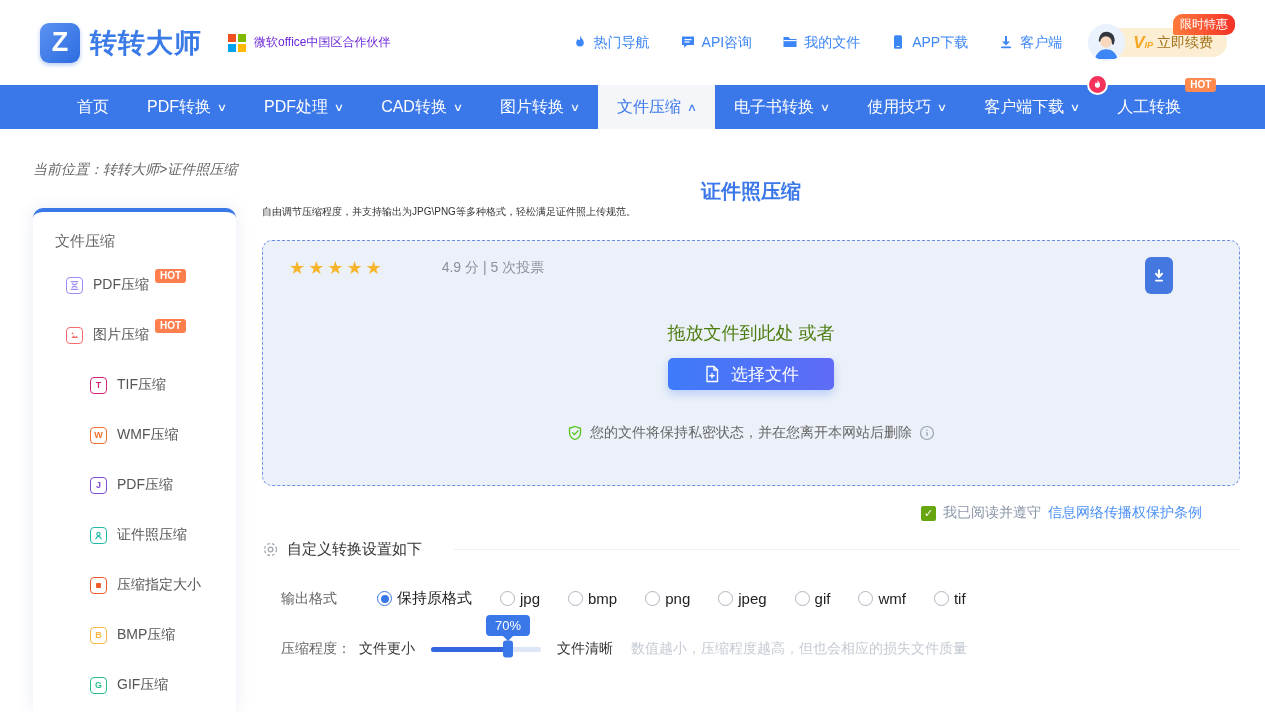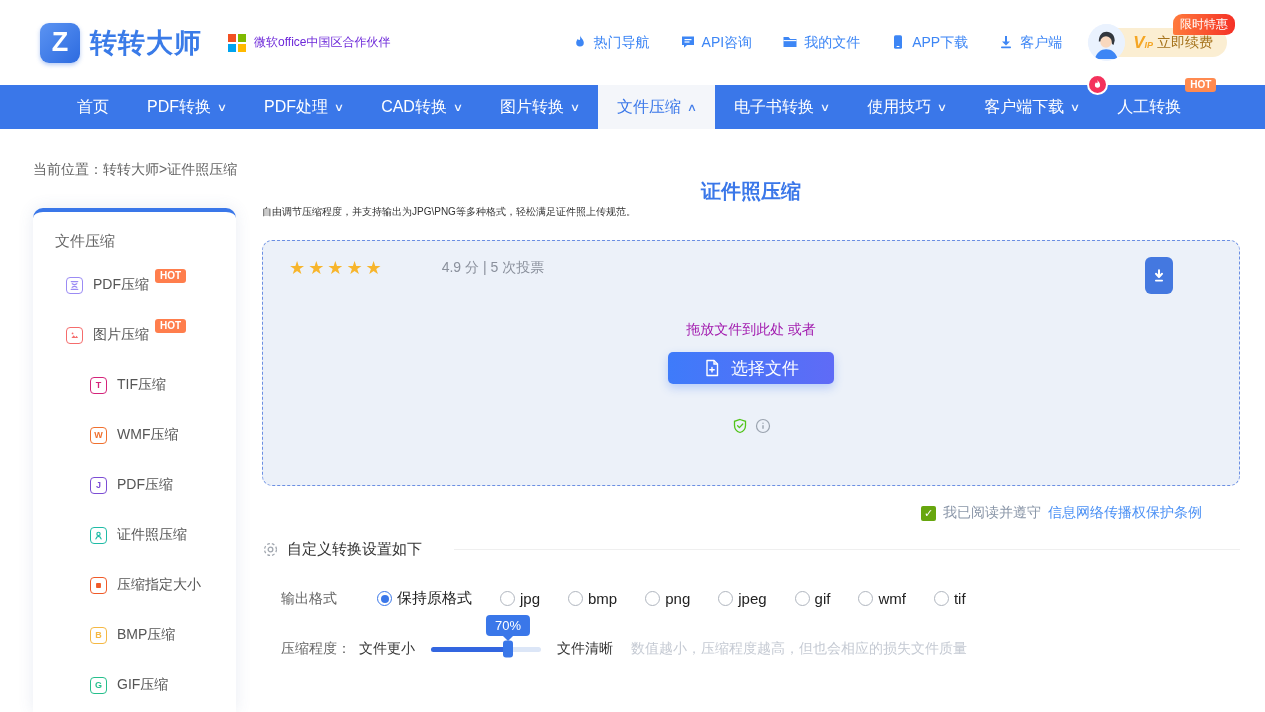--- a/index.html
+++ b/index.html
@@ -38,21 +38,21 @@
     font-size:16px; cursor:pointer; white-space:nowrap; }
   .nav-item .chev { font-size:11px; opacity:.95; transform:scaleX(1.3); }
   .nav-item.active { background:#F4F6FA; color:#3A77E9; }
   .flame-badge { position:absolute; top:-11px; right:-10px; width:21px; height:21px; border-radius:50%;
     background:#F4325C; display:flex; align-items:center; justify-content:center; border:2px solid #fff; }
   .flame-badge svg { width:11px; height:11px; color:#fff; }
   .hot-badge-nav { position:absolute; top:-7px; right:-16px; background:#FF8A50; color:#fff; font-size:10px;
     font-weight:bold; padding:2px 5px; border-radius:3px; line-height:1; }
 
   
-  .breadcrumb { position:absolute; top:161px; left:33px; font-size:14px; color:#666; }
+  .breadcrumb { position:absolute; top:161px; left:33px; font-size:14px; color:#666;font-style:italic; }
 
   
   .sidebar { position:absolute; top:208px; left:33px; width:203px; height:504px; background:#fff;
     border-top:4px solid #3A77E9; border-radius:10px 10px 0 0; box-shadow:0 0 16px rgba(70,100,160,.12); }
   .sidebar-title { padding:20px 0 6px 22px; font-size:15px; color:#666; height:48px; }
   .side-item { display:flex; align-items:center; height:50px; padding-left:33px; font-size:14px; color:#555;
     cursor:pointer; position:relative; }
   .side-item.indent { padding-left:57px; }
   .side-item .ti { width:17px; height:17px; border:1.5px solid currentColor; border-radius:4px; margin-right:10px;
     display:flex; align-items:center; justify-content:center; font-size:9px; font-weight:bold; flex:none; }
@@ -68,21 +68,21 @@
   .page-subtitle { text-align:left; font-size:10px; color:#333; margin-top:0; }
   .upload-box { position:relative; margin-top:21px; height:246px; background:#ECF1F9;
     border:1px dashed #6B8FE3; border-radius:10px; }
   .rating { position:absolute; top:16px; left:26px; display:flex; align-items:center; gap:10px; }
   .stars { color:#F7B52C; font-size:18px; letter-spacing:3px; }
   .rating-text { font-size:14px; color:#8A909C;margin-left:47px; }
   .dl-btn { position:absolute; top:16px; right:66px; width:28px; height:37px; background:#4478E0;
     border-radius:6px; display:flex; align-items:center; justify-content:center; cursor:pointer; }
   .dl-btn svg { width:16px; height:16px; }
   .upload-center { padding-top:80px; text-align:center; }
-  .drop-hint { font-size:14px; color:#a21caf;font-family:Liberation Serif, serif; }
+  .drop-hint { font-size:18px; color:#4d7c0f; }
   .select-btn { margin:13px auto 0; width:166px; height:32px; border:none; border-radius:5px; cursor:pointer;
     background:linear-gradient(90deg,#3E7BFA,#5F6BF6); color:#fff; font-size:17px;
     display:flex; align-items:center; justify-content:center; gap:10px; box-shadow:0 4px 10px rgba(62,123,250,.3); }
   .select-btn svg { width:18px; height:18px; }
   .privacy { margin-top:34px; display:flex; align-items:center; justify-content:center; gap:7px;
     font-size:14px; color:#666; }
   .privacy svg { width:16px; height:16px; }
 
   .agree-row { margin-top:18px; display:flex; align-items:center; justify-content:flex-end; gap:7px;
     padding-right:38px; font-size:14px; }
@@ -325,20 +325,21 @@
               <path d="M11 1.5V5h3.5"></path>
               <path d="M9 8.5v4.4M6.8 10.7h4.4" stroke-linecap="round"></path>
             </svg>
           <span>选择文件</span>
         </button>
         <div class="privacy">
           <svg viewBox="0 0 16 16" fill="none" stroke="#52C41A" stroke-width="1.3">
               <path d="M8 1.5l5.5 1.8v4.2c0 3.6-2.3 6-5.5 7-3.2-1-5.5-3.4-5.5-7V3.3z"></path>
               <path d="M5.6 7.8l1.8 1.8L10.8 6" stroke-linecap="round" stroke-linejoin="round"></path>
             </svg>
+          <span>您的文件将保持私密状态，并在您离开本网站后删除</span>
           <svg viewBox="0 0 16 16">
               <circle cx="8" cy="8" r="6.5" fill="none" stroke="#9AA3AF" stroke-width="1.2"></circle>
               <rect x="7.3" y="7" width="1.4" height="4" rx=".7" fill="#9AA3AF"></rect>
               <rect x="7.3" y="4.4" width="1.4" height="1.5" rx=".7" fill="#9AA3AF"></rect>
             </svg>
         </div>
       </div>
     </div>
 
     <div class="agree-row">

